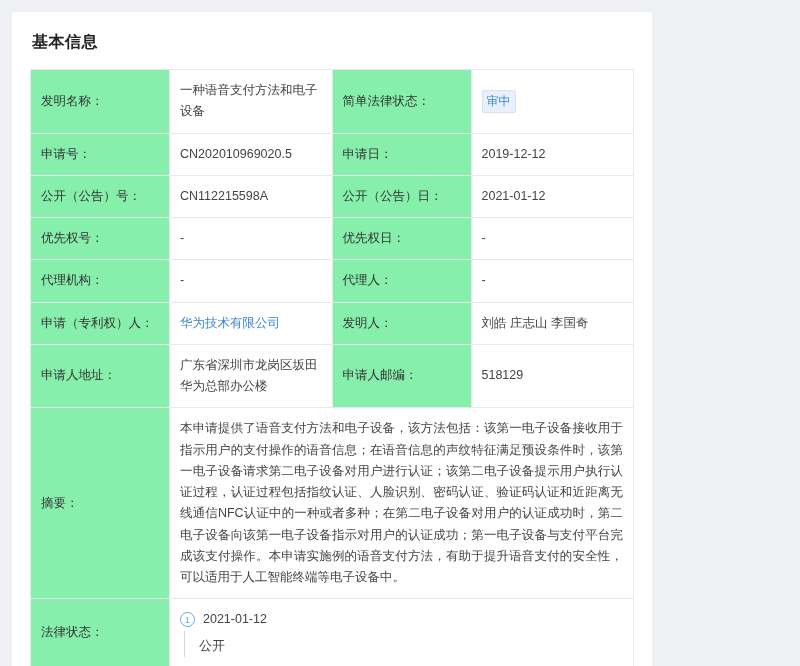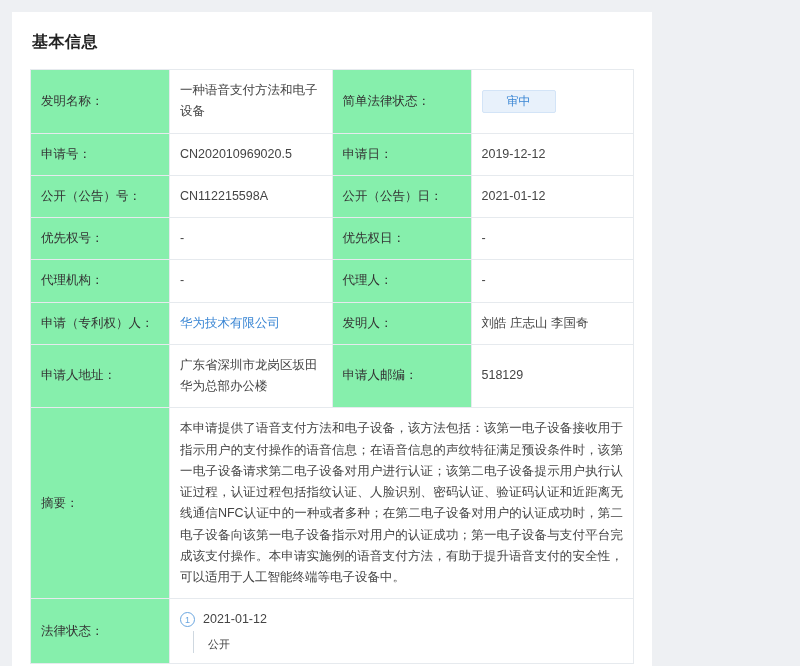--- a/index.html
+++ b/index.html
@@ -57,21 +57,21 @@
     color: #444;
     word-break: break-all;
   }
   td.value.link { color: #3a86d4; }
   .badge {
     display: inline-block;
     background: #e8f1fb;
     color: #3a86d4;
     border: 1px solid #d3e4f7;
     border-radius: 2px;
-    padding: 2px 24px;
+    padding: 2px 4px;
     font-size: 12px;
     line-height: 1.4;
   }
   .abstract {
     line-height: 1.95;
     text-align: justify;
     color: #444;
   }
   .legal-status {
     display: flex;
@@ -90,24 +90,24 @@
     color: #6aa6e0;
     font-size: 9px;
     line-height: 14px;
     text-align: center;
     flex: 0 0 auto;
     box-sizing: border-box;
   }
   .ls-date { color: #444; font-size: 12.5px; }
   .ls-sub {
     border-left: 1px solid #cfd8e0;
-    margin-left: 13px;
+    margin-left: 4px;
     padding: 4px 0 0 14px;
     color: #444;
-    font-size: 11px;
+    font-size: 13px;
   }
   .spacer { height: 12px; }
 </style>
 </head>
 <body>
 
 <div class="page">
 
   <div class="spacer"></div>
 

